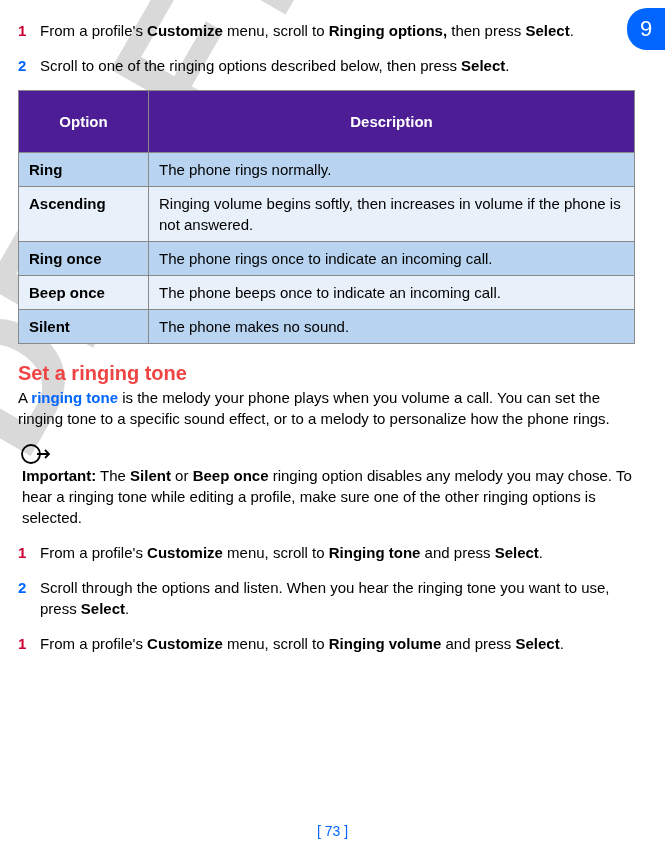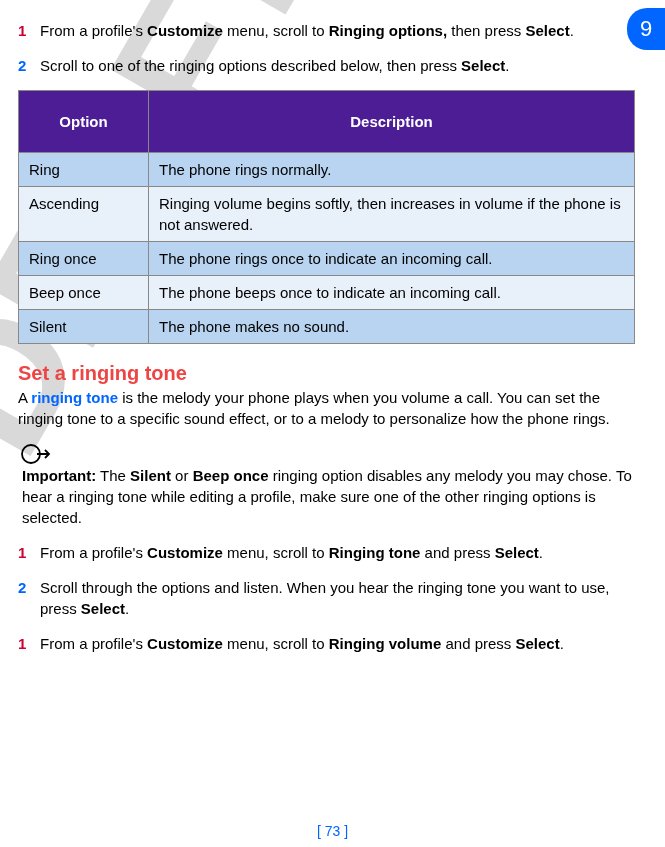--- a/index.html
+++ b/index.html
@@ -86,21 +86,21 @@
     th:first-child {
       width: 130px;
     }
     td {
       padding: 6px 10px;
       border: 1px solid #888;
       vertical-align: top;
       line-height: 1.4;
     }
     td:first-child {
-      font-weight: normal;
+      font-weight: bold;
     }
     tr.blue-row td {
       background: #b8d4f0;
     }
     tr.light-row td {
       background: #e8f0fa;
     }
     h2 {
       color: #ef4444;
       font-size: 20px;

